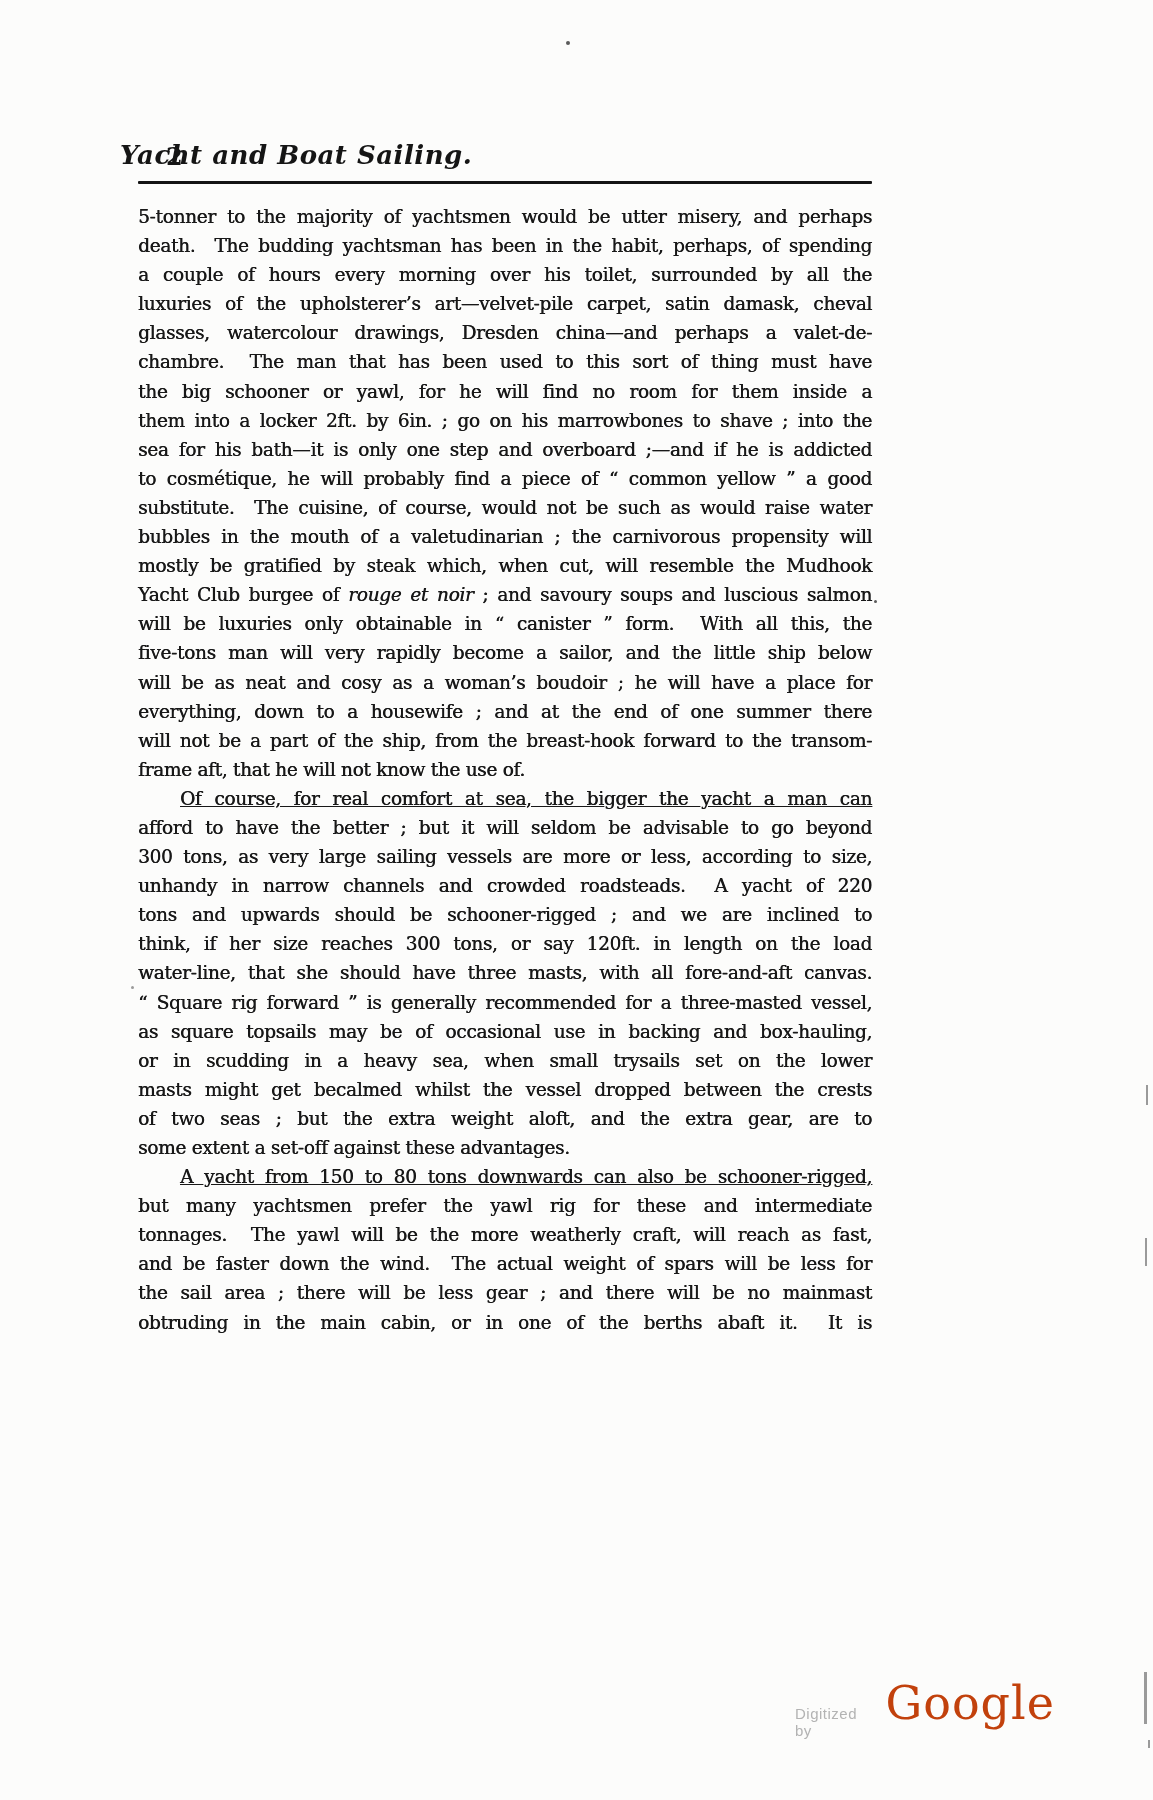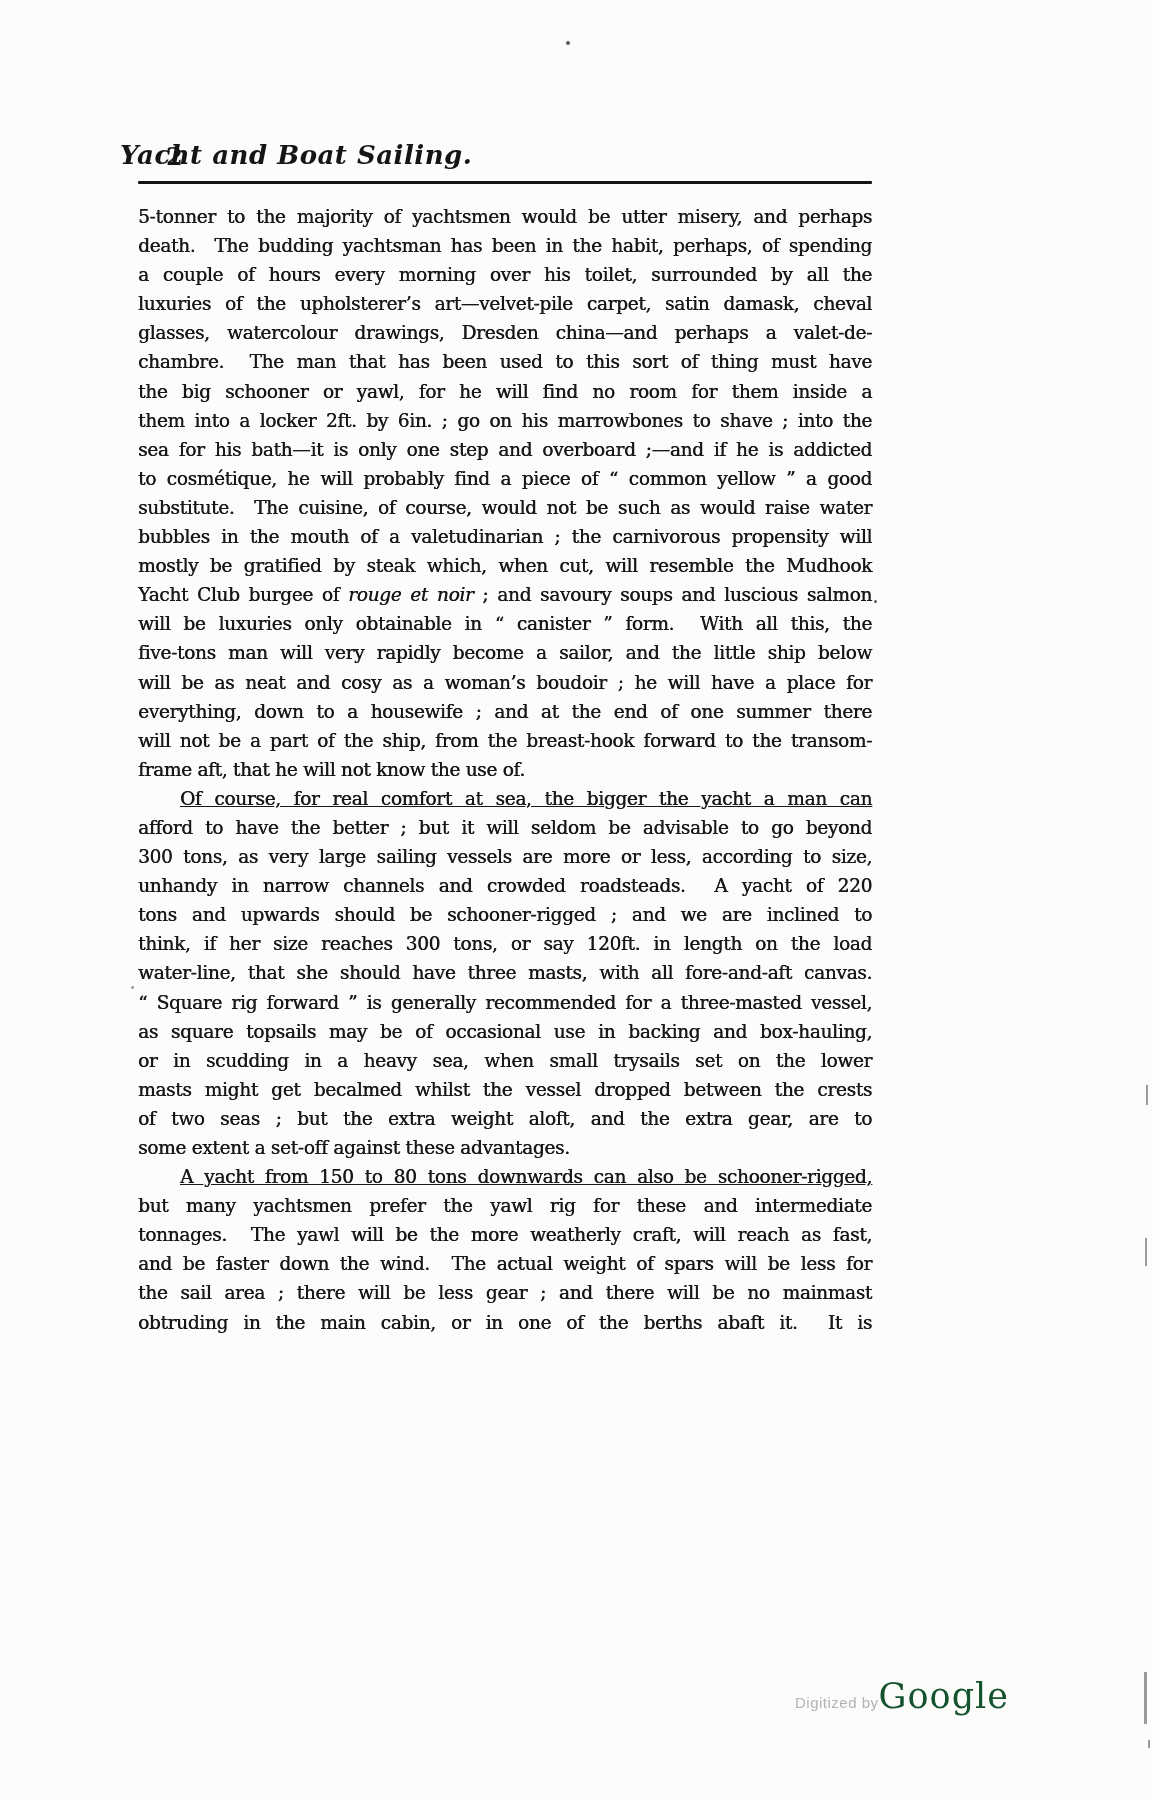--- a/index.html
+++ b/index.html
@@ -31,29 +31,29 @@
     height:29.1px;line-height:29.1px;
     text-align:justify;text-align-last:justify;
     white-space:pre-wrap;
     text-shadow:0.4px 0 0 currentColor;
   }
   .line.last{text-align-last:left;}
   .line.indent{text-indent:42px;text-decoration:underline;}
   .it{font-style:italic;}
   .watermark{
     position:absolute;left:795px;top:1676px;width:260px;height:52px;
-    display:flex;align-items:baseline;
+    display:flex;align-items:baseline;gap:8px;
   }
   .digitized-by{
     font-family:"Liberation Sans", sans-serif;
     font-size:15px;color:#b3b3b3;letter-spacing:0.5px;
   }
   .google-logo{
     font-family:"DejaVu Serif", serif;
-    font-size:35px;color:#14532d;letter-spacing:1px;font-weight:normal;
+    font-size:46px;color:#c2410c;letter-spacing:1px;font-weight:normal;
   }
   .artifact{position:absolute;background:#5a5a5a;}
   .artifact.light{background:#9a9a9a;}
 </style>
 </head>
 <body>
 
 <div class="page">
 
   <div class="header">

